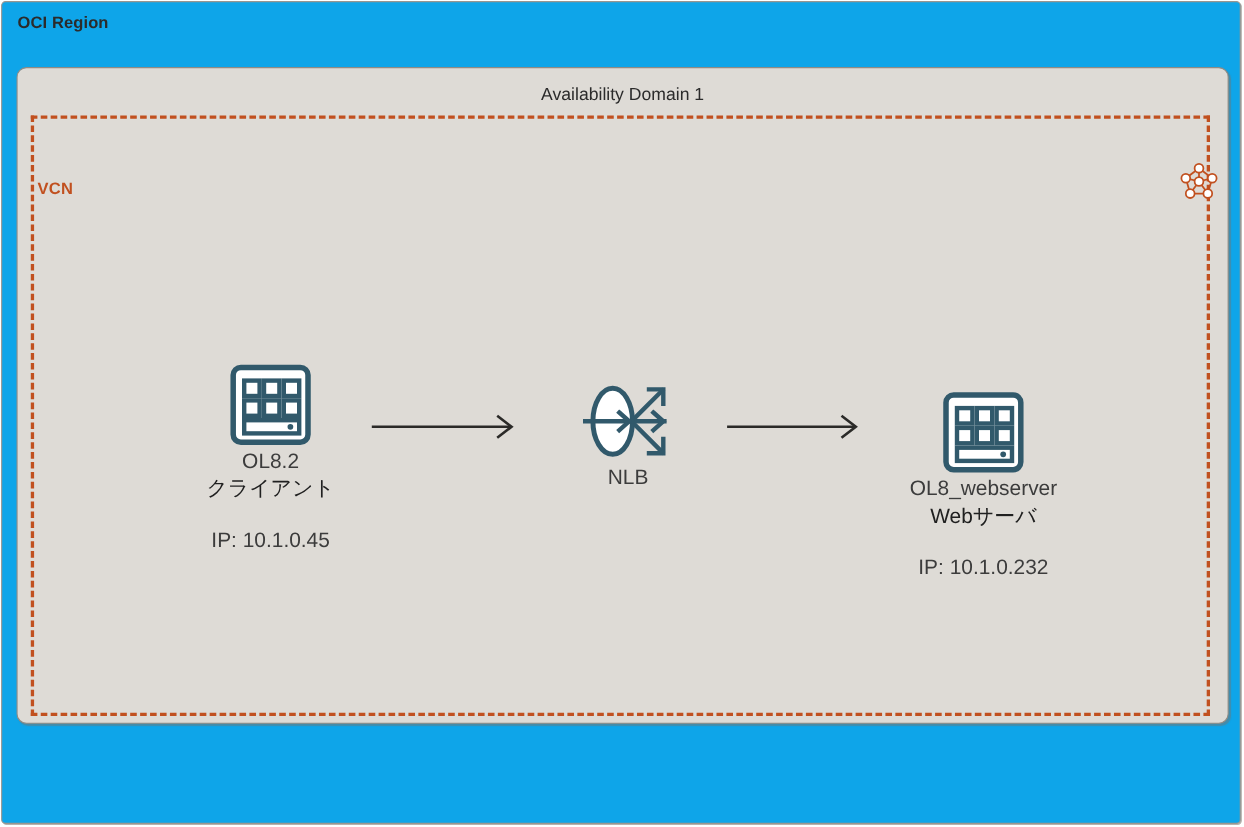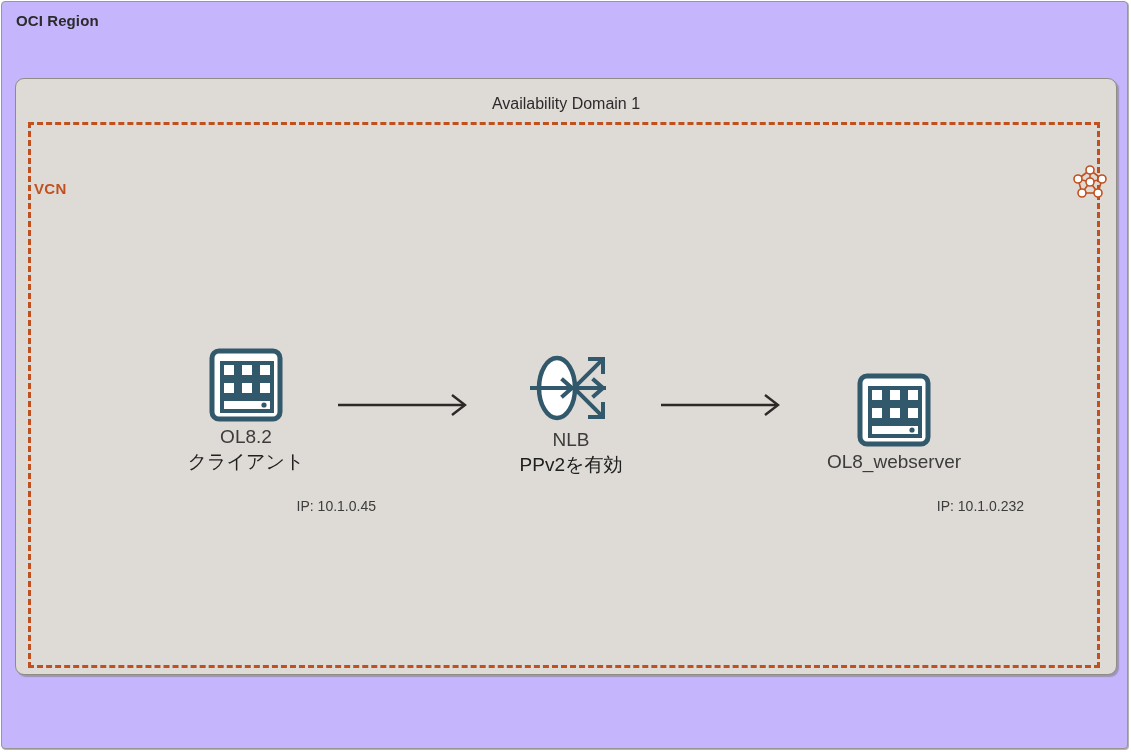--- a/index.html
+++ b/index.html
@@ -21,21 +21,21 @@
   }
 
   
   .region-box {
     position: absolute;
     left: 1px;
     top: 1px;
     width: 1127px;
     height: 748px;
     box-sizing: border-box;
-    background: #c4b5fd;
+    background: #0ea5e9;
     border: 1px solid #9a9690;
     border-radius: 4px;
     box-shadow: 1px 1px 0 rgba(120,116,110,0.55);
     padding-left: 14px;
   }
   .region-title {
     position: absolute;
     left: 14px;
     top: 10px;
     font-size: 15px;
@@ -50,21 +50,20 @@
     position: absolute;
     left: 13px;
     top: 59px;
     width: 1102px;
     height: 597px;
     box-sizing: border-box;
     background: #dedbd6;
     border: 1px solid #8f8b85;
     border-radius: 9px;
     box-shadow: 2px 2px 1px rgba(120,116,110,0.5);
-    margin-top: 17px;
   }
   .ad-title {
     position: absolute;
     top: 16px;
     left: 0;
     width: 100%;
     text-align: center;
     font-size: 16px;
     color: #2b2b2b;
     white-space: nowrap;
@@ -121,28 +120,27 @@
   }
   .node .role {
     font-size: 19px;
     font-weight: normal;
     color: #202020;
     line-height: 1.32;
     white-space: nowrap;
   }
   .node .ip {
     margin-top: 24px;
-    font-size: 14px;
+    font-size: 19px;
     color: #3c3c3c;
     white-space: nowrap;
-    text-align: right;
   }
 
   #node-client   { left: 100px; top: 267px; }
-  #node-nlb      { left: 425px; top: 270px; }
+  #node-nlb      { left: 425px; top: 282px; }
   #node-web      { left: 748px; top: 292px; }
 
   
   .arrow {
     position: absolute;
     height: 30px;
   }
   #arrow-1 { left: 322px; top: 311px; width: 132px; }
   #arrow-2 { left: 645px; top: 311px; width: 122px; }
 
@@ -227,40 +225,40 @@
               <polyline points="60,67 73,67 73,54"></polyline>
             </g>
             <ellipse cx="27" cy="38" rx="18" ry="30" fill="#ffffff" stroke="#31596b" stroke-width="4.5"></ellipse>
             <g stroke="#31596b" stroke-width="4" fill="none" stroke-linecap="square">
               <line x1="10" y1="38" x2="44" y2="38"></line>
               <polyline points="33,30 42,38 33,46"></polyline>
             </g>
           </svg>
         </div>
         <div class="name">NLB</div>
-        <div class="role">PPv2を有効</div>
       </div>
 
       <div class="node" id="node-web">
         <div class="icon-wrap">
           <svg width="76" height="76" viewBox="0 0 76 76">
             <rect x="4" y="4" width="68" height="68" rx="7" ry="7" fill="#ffffff" stroke="#31596b" stroke-width="5"></rect>
             <g fill="none" stroke="#31596b" stroke-width="4">
               <rect x="14" y="16" width="14" height="14"></rect>
               <rect x="32" y="16" width="14" height="14"></rect>
               <rect x="50" y="16" width="14" height="14"></rect>
               <rect x="14" y="34" width="14" height="14"></rect>
               <rect x="32" y="34" width="14" height="14"></rect>
               <rect x="50" y="34" width="14" height="14"></rect>
               <rect x="14" y="52" width="50" height="12"></rect>
             </g>
             <circle cx="56" cy="58" r="2.6" fill="#31596b"></circle>
           </svg>
         </div>
         <div class="name">OL8_webserver</div>
+        <div class="role">Webサーバ</div>
         <div class="ip">IP: 10.1.0.232</div>
       </div>
 
       <div class="arrow" id="arrow-1">
         <svg width="132" height="30" viewBox="0 0 132 30">
           <line x1="0" y1="15" x2="126" y2="15" stroke="#2b2a28" stroke-width="2.4"></line>
           <polyline points="114,5 127,15 114,25" fill="none" stroke="#2b2a28" stroke-width="2.4" stroke-linecap="butt"></polyline>
         </svg>
       </div>
 

